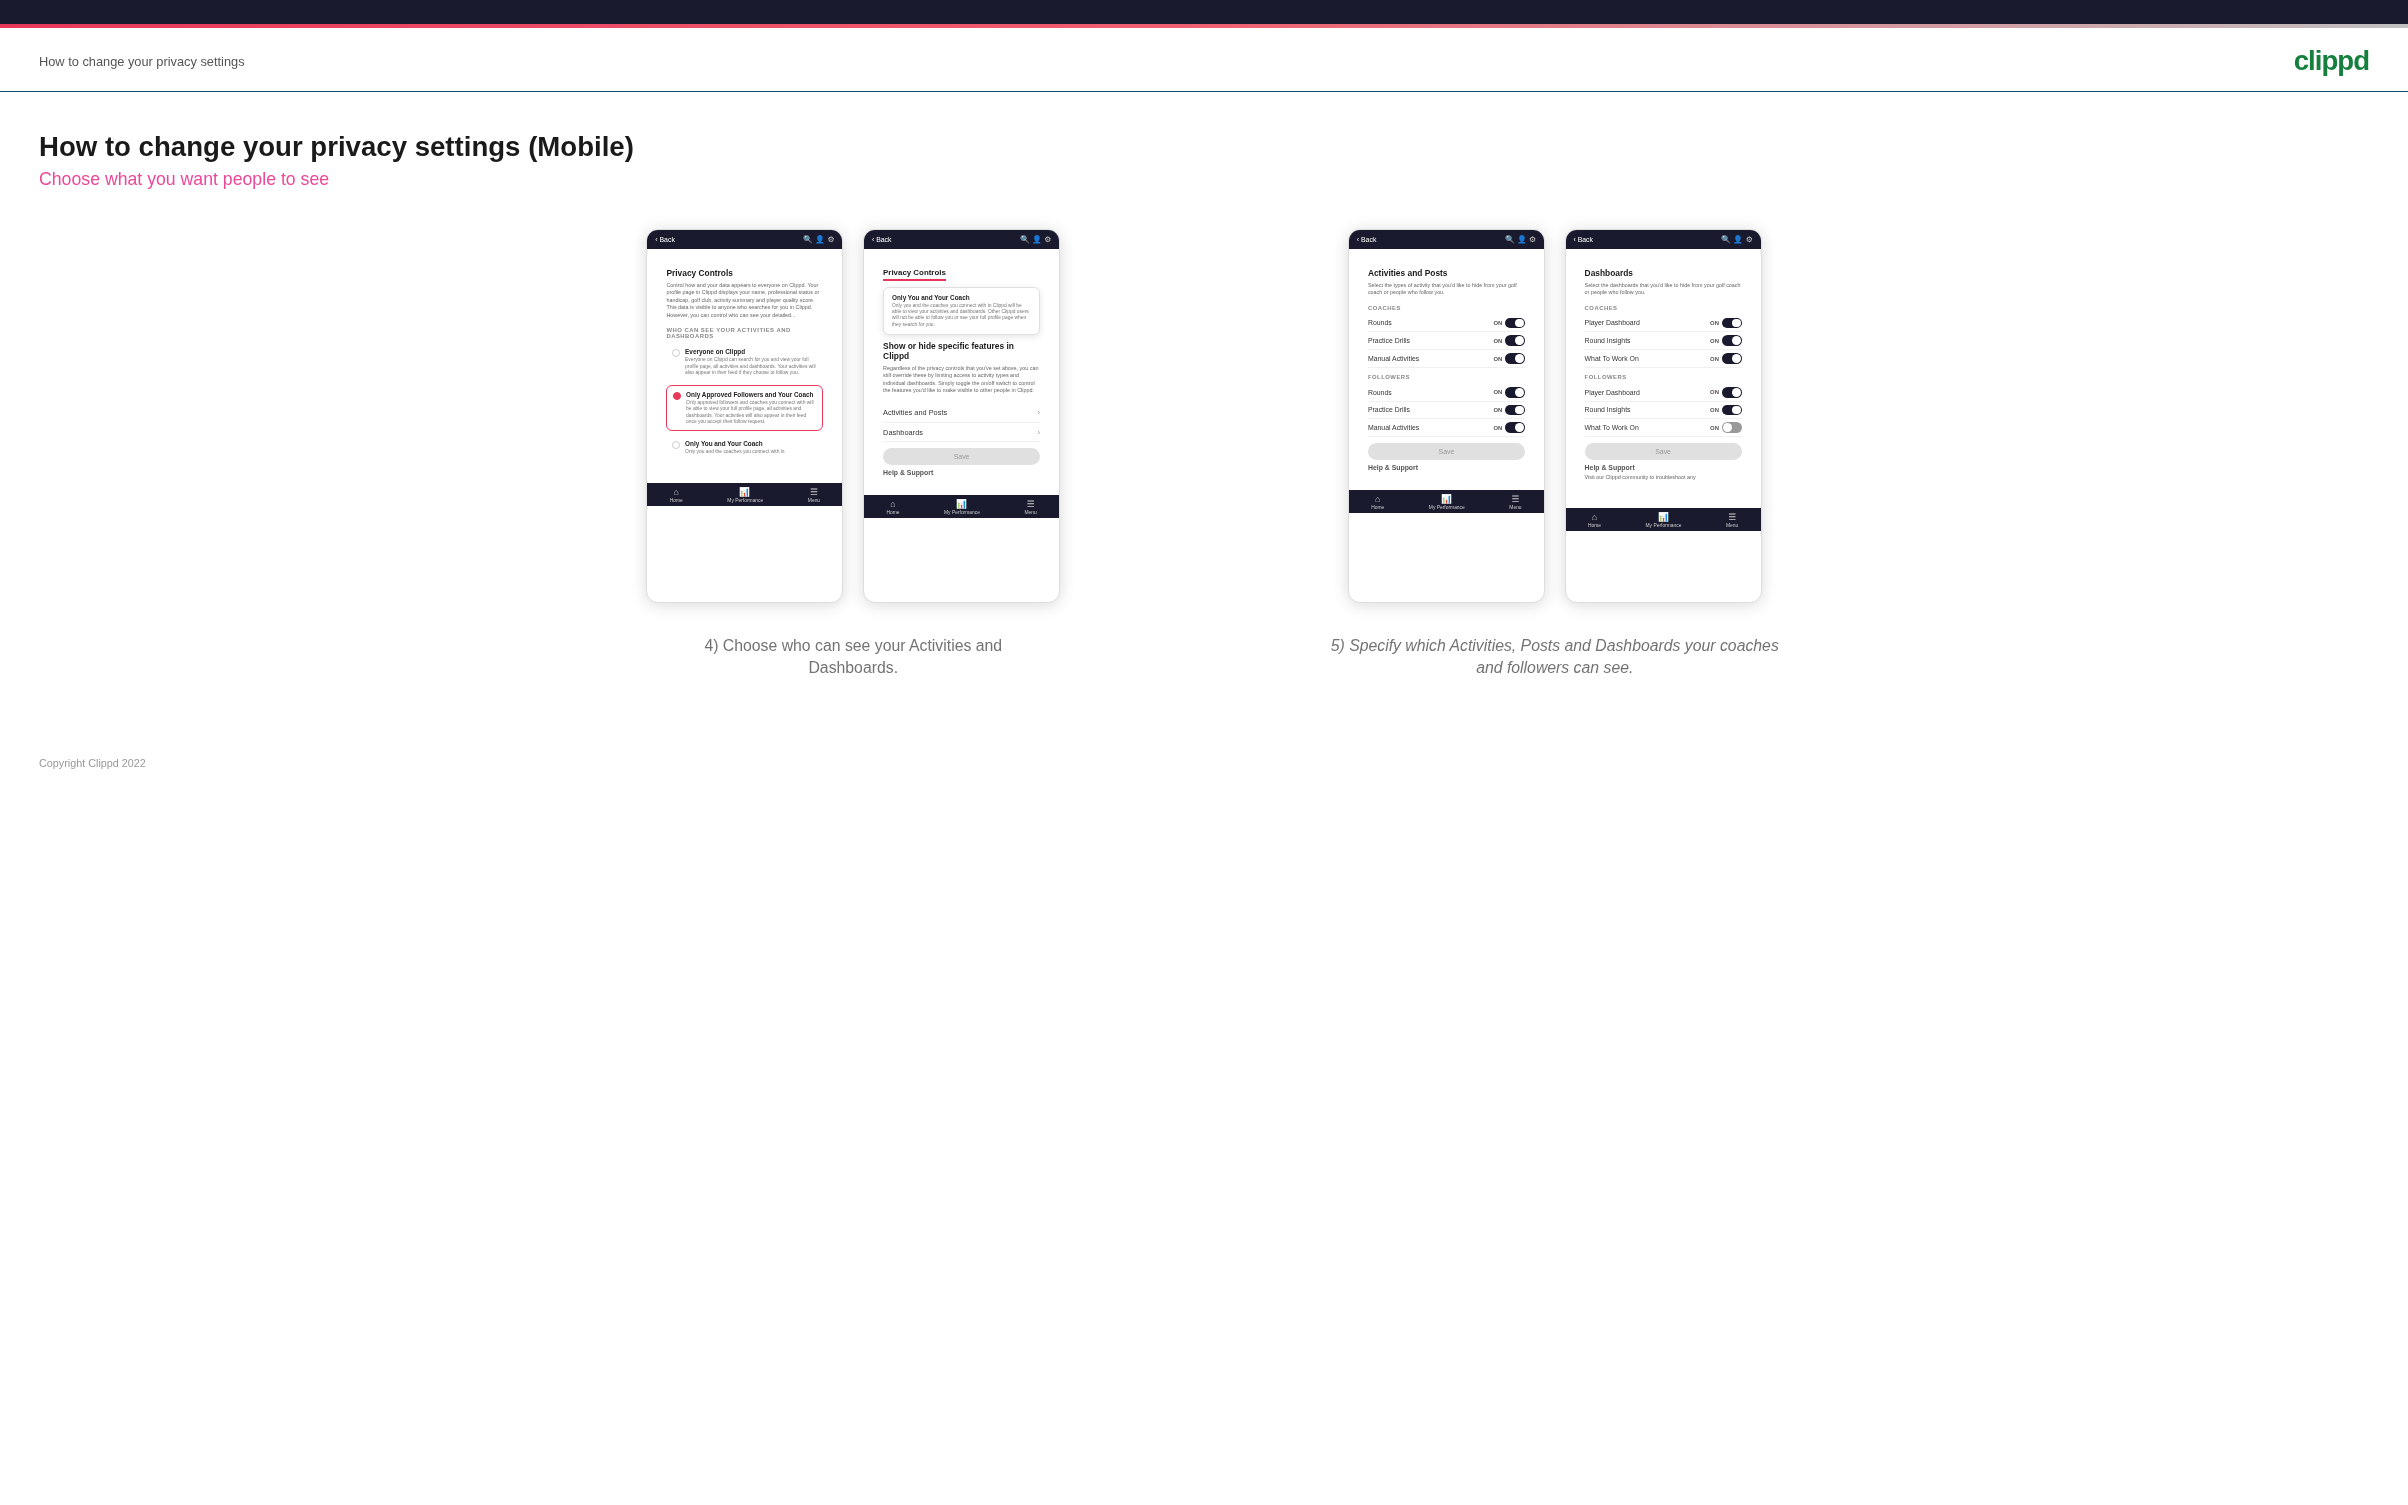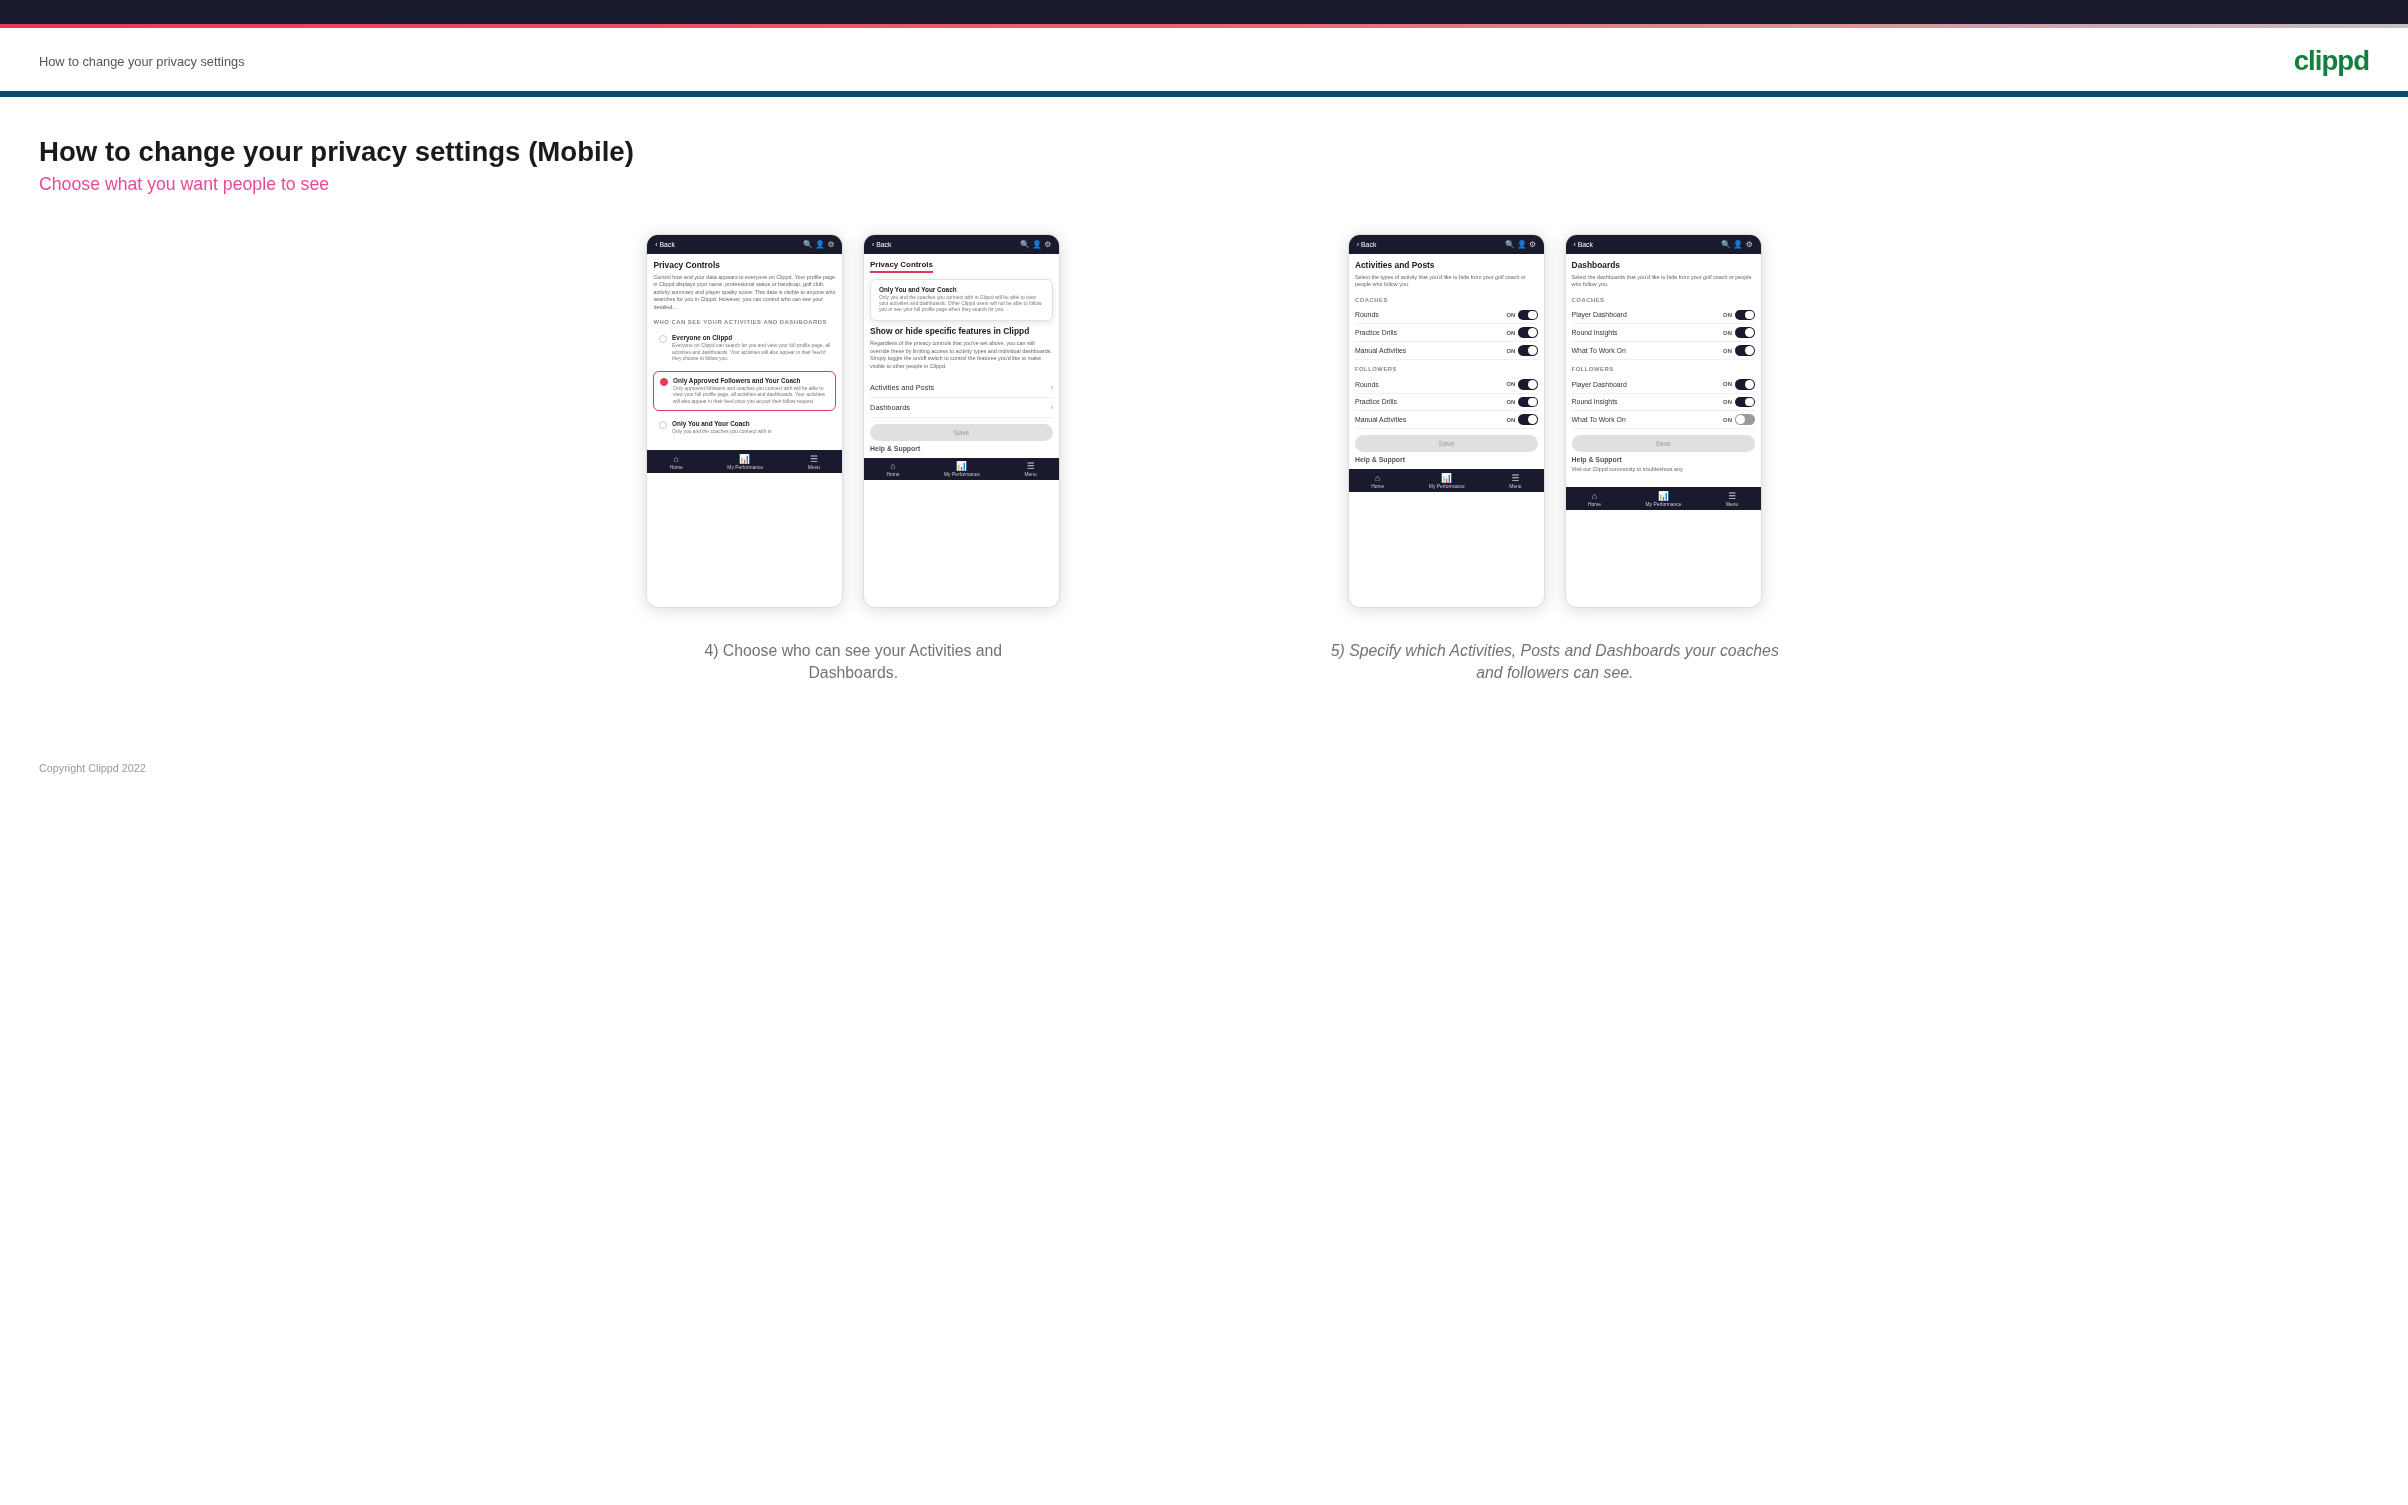--- a/index.html
+++ b/index.html
@@ -27,21 +27,21 @@
       height: 3.9px;
       background: linear-gradient(90deg, #e8385a 0%, #f06070 50%, #c0c0c0 100%);
     }
 
     
     .header {
       display: flex;
       align-items: center;
       justify-content: space-between;
       padding: 17.7px 39px 13.8px 39px;
-      border-bottom: 6px solid #0c4a6e;
+      border-bottom: 1px solid #0c4a6e;
     }
     .header-breadcrumb {
       font-size: 12.8px;
       color: #555;
     }
     .logo {
       font-size: 27.6px;
       font-weight: 800;
       color: #15803d;
       letter-spacing: -1px;
@@ -129,21 +129,21 @@
       gap: 2px;
     }
     .phone-header-icons {
       display: flex;
       gap: 3.9px;
       color: #ccc;
       font-size: 7.9px;
     }
 
     .phone-body {
-      padding: 6px;
+      padding: 19px;
       background: #fff;
       flex: 1;
     }
 
     .phone-section-title {
       font-size: 8.4px;
       font-weight: 700;
       color: #1a1a1a;
       margin-bottom: 3.9px;
     }

